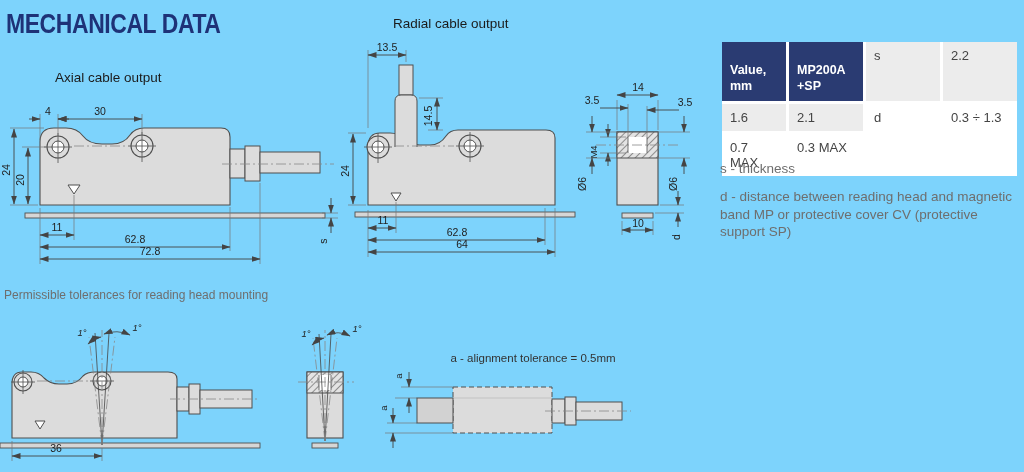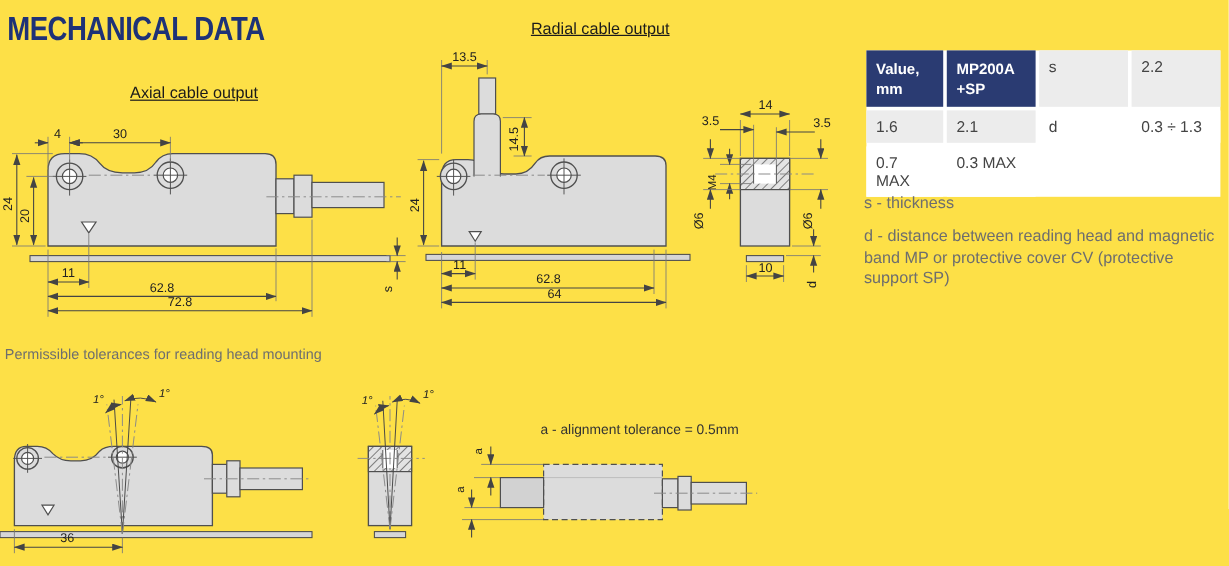--- a/index.html
+++ b/index.html
@@ -1,27 +1,27 @@
 <!DOCTYPE html>
 <html><head>
 <meta charset="utf-8">
 <style>
   html,body{margin:0;padding:0;background:#fff;}
-  .page{position:relative;width:1024px;height:472px;background:#fde047;overflow:hidden;
+  .page{position:relative;width:1024px;height:472px;background:#7dd3fc;overflow:hidden;
         font-family:"Liberation Sans",sans-serif;color:#222;}
   .title{position:absolute;left:6px;top:8px;font-size:28px;font-weight:800;color:#1e3277;
          letter-spacing:-.5px;transform:scaleX(.82);transform-origin:left top;white-space:nowrap;}
-  .cap{position:absolute;font-size:13.5px;color:#1b1b1b;text-align:right;text-decoration:underline;}
+  .cap{position:absolute;font-size:13.5px;color:#1b1b1b;text-align:left;}
   .graycap{position:absolute;font-size:12px;color:#6e6e6e;}
   .notes{position:absolute;left:720px;top:160px;width:300px;font-size:13.5px;color:#6e6e6e;line-height:1.32;}
   .notes .n1{margin-bottom:10px;}
   .mtable{position:absolute;left:722px;top:42px;display:grid;
           grid-template-columns:64px 74px 74px 74px;gap:3px;background:#fff;}
   .mtable .th{background:#2a3b72;color:#fff;font-weight:bold;font-size:12.5px;
-              padding:8px 8px 6px 8px;line-height:1.3;min-height:32px;}
+              padding:20px 8px 6px 8px;line-height:1.3;min-height:32px;}
   .mtable .td{background:#fff;color:#444;font-size:13px;padding:6px 8px;}
   .mtable .alt{background:#ececec;}
   svg{position:absolute;overflow:visible;}
   .body{fill:#dcdcdc;stroke:#4f4f4f;stroke-width:1.1;}
   .band{fill:#d6d6d6;stroke:#4f4f4f;stroke-width:0.9;}
   .part{fill:#dcdcdc;stroke:#4f4f4f;stroke-width:1;}
   .hole-o{fill:#dcdcdc;stroke:#4f4f4f;stroke-width:1.1;}
   .hole-i{fill:#fff;stroke:#4f4f4f;stroke-width:1;}
   .thin{stroke:#4f4f4f;stroke-width:0.8;fill:none;}
   .dim{stroke:#444;stroke-width:0.9;fill:none;}

